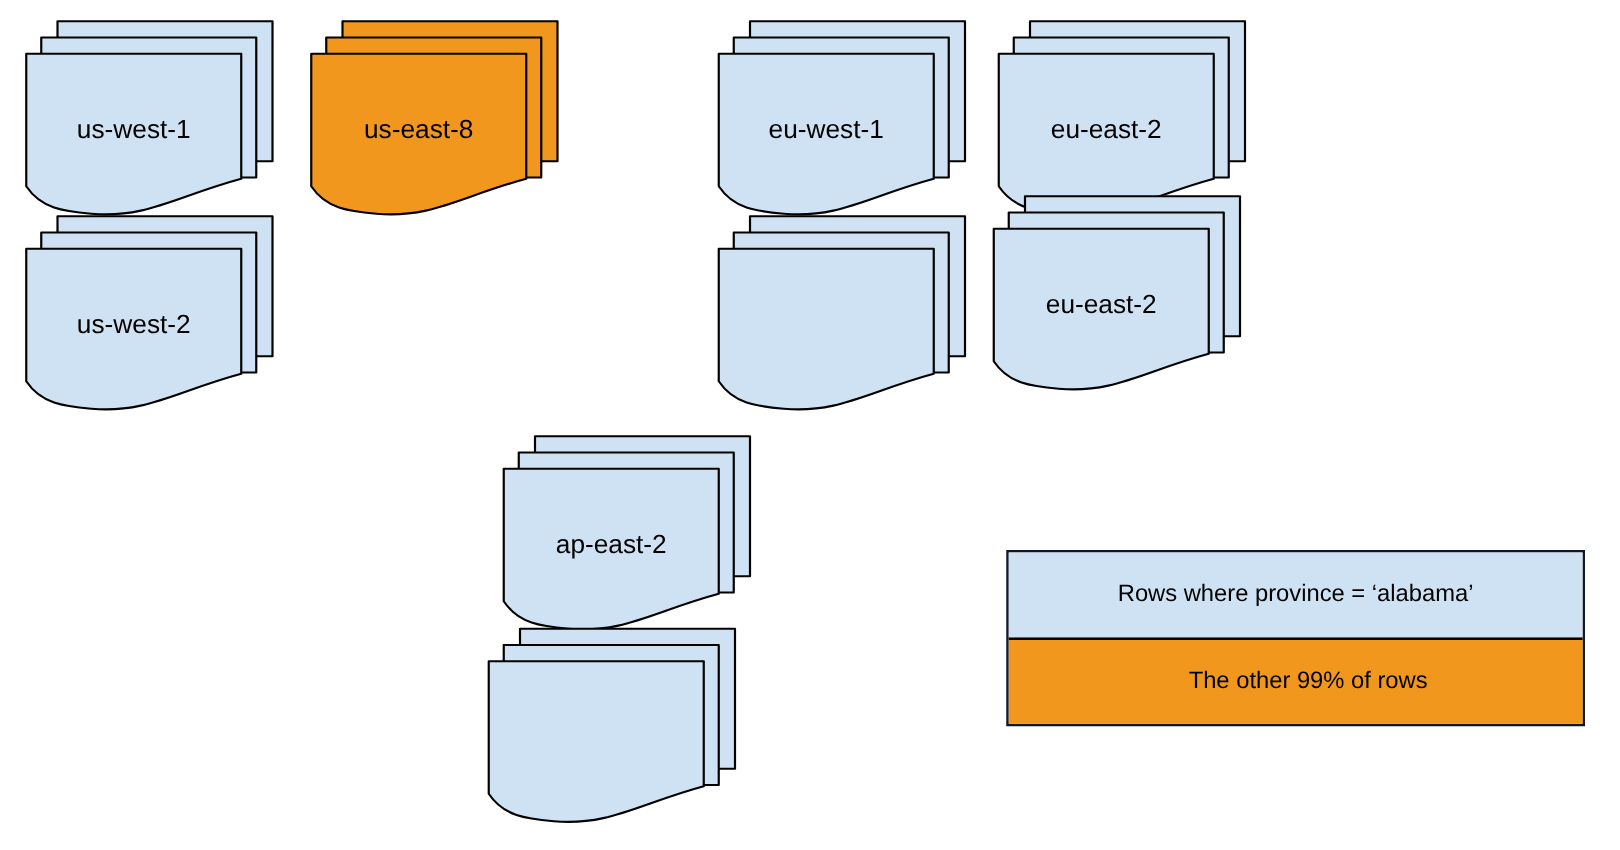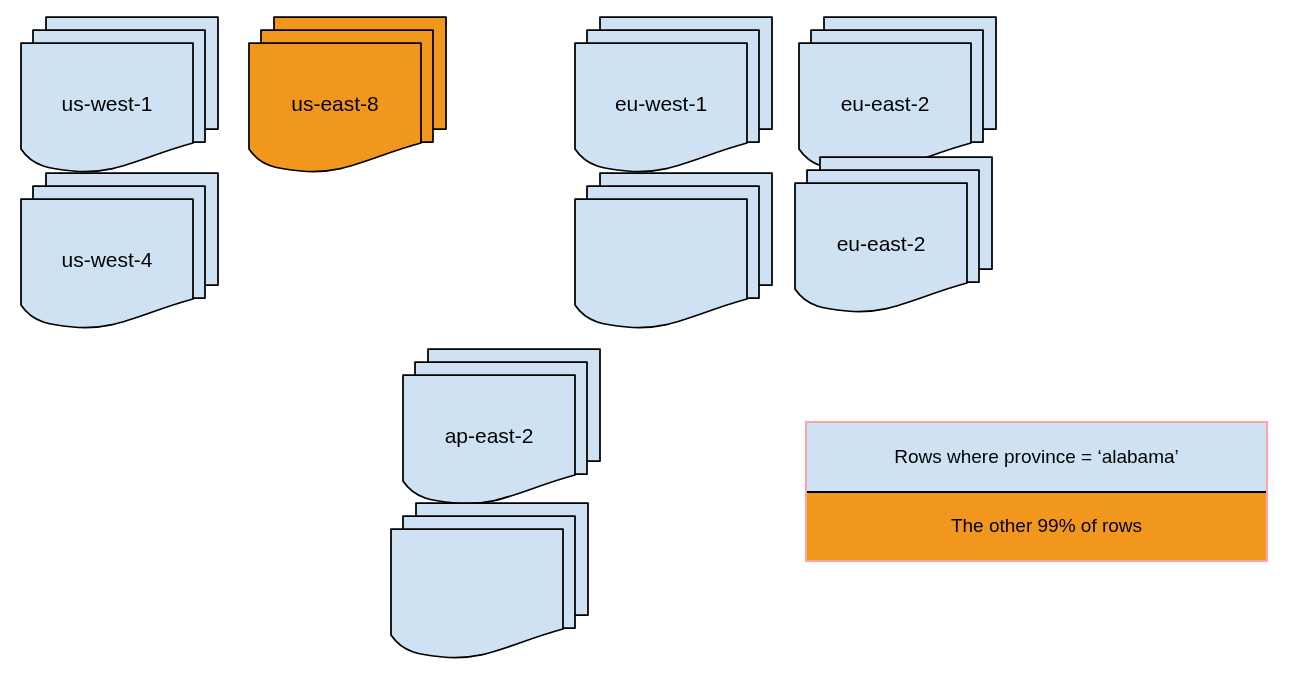--- a/index.html
+++ b/index.html
@@ -42,24 +42,24 @@
     display: flex;
     align-items: center;
     justify-content: center;
     font-size: 21px;
     color: #000000;
     pointer-events: none;
   }
   .legend {
     position: absolute;
     left: 805px;
-    top: 421px;
+    top: 440px;
     width: 463px;
     height: 141px;
-    border: 2px solid #fca5a5;
+    border: 2px solid #0f172a;
     box-sizing: border-box;
     display: flex;
     flex-direction: column;
   }
   .legend-row {
     flex: 1;
     display: flex;
     align-items: center;
     justify-content: center;
     font-size: 19px;
@@ -110,21 +110,21 @@
     </svg>
     <div class="label">eu-east-2</div>
   </div>
 
   <div class="stack" style="left:20px;top:172px">
     <svg viewBox="0 0 200 160" width="200" height="160">
       <rect class="pg" x="26" y="1" width="172" height="112" fill="#cfe2f3"></rect>
       <rect class="pg" x="13" y="14" width="172" height="112" fill="#cfe2f3"></rect>
       <path class="pg" transform="translate(1,27)" d="M0 0 H172 V100 C120 114 96 132 52 128 C30 126 12 124 0 106 Z" fill="#cfe2f3"></path>
     </svg>
-    <div class="label">us-west-4</div>
+    <div class="label">us-west-2</div>
   </div>
 
 
   <div class="stack" style="left:574px;top:172px">
     <svg viewBox="0 0 200 160" width="200" height="160">
       <rect class="pg" x="26" y="1" width="172" height="112" fill="#cfe2f3"></rect>
       <rect class="pg" x="13" y="14" width="172" height="112" fill="#cfe2f3"></rect>
       <path class="pg" transform="translate(1,27)" d="M0 0 H172 V100 C120 114 96 132 52 128 C30 126 12 124 0 106 Z" fill="#cfe2f3"></path>
     </svg>
   </div>

